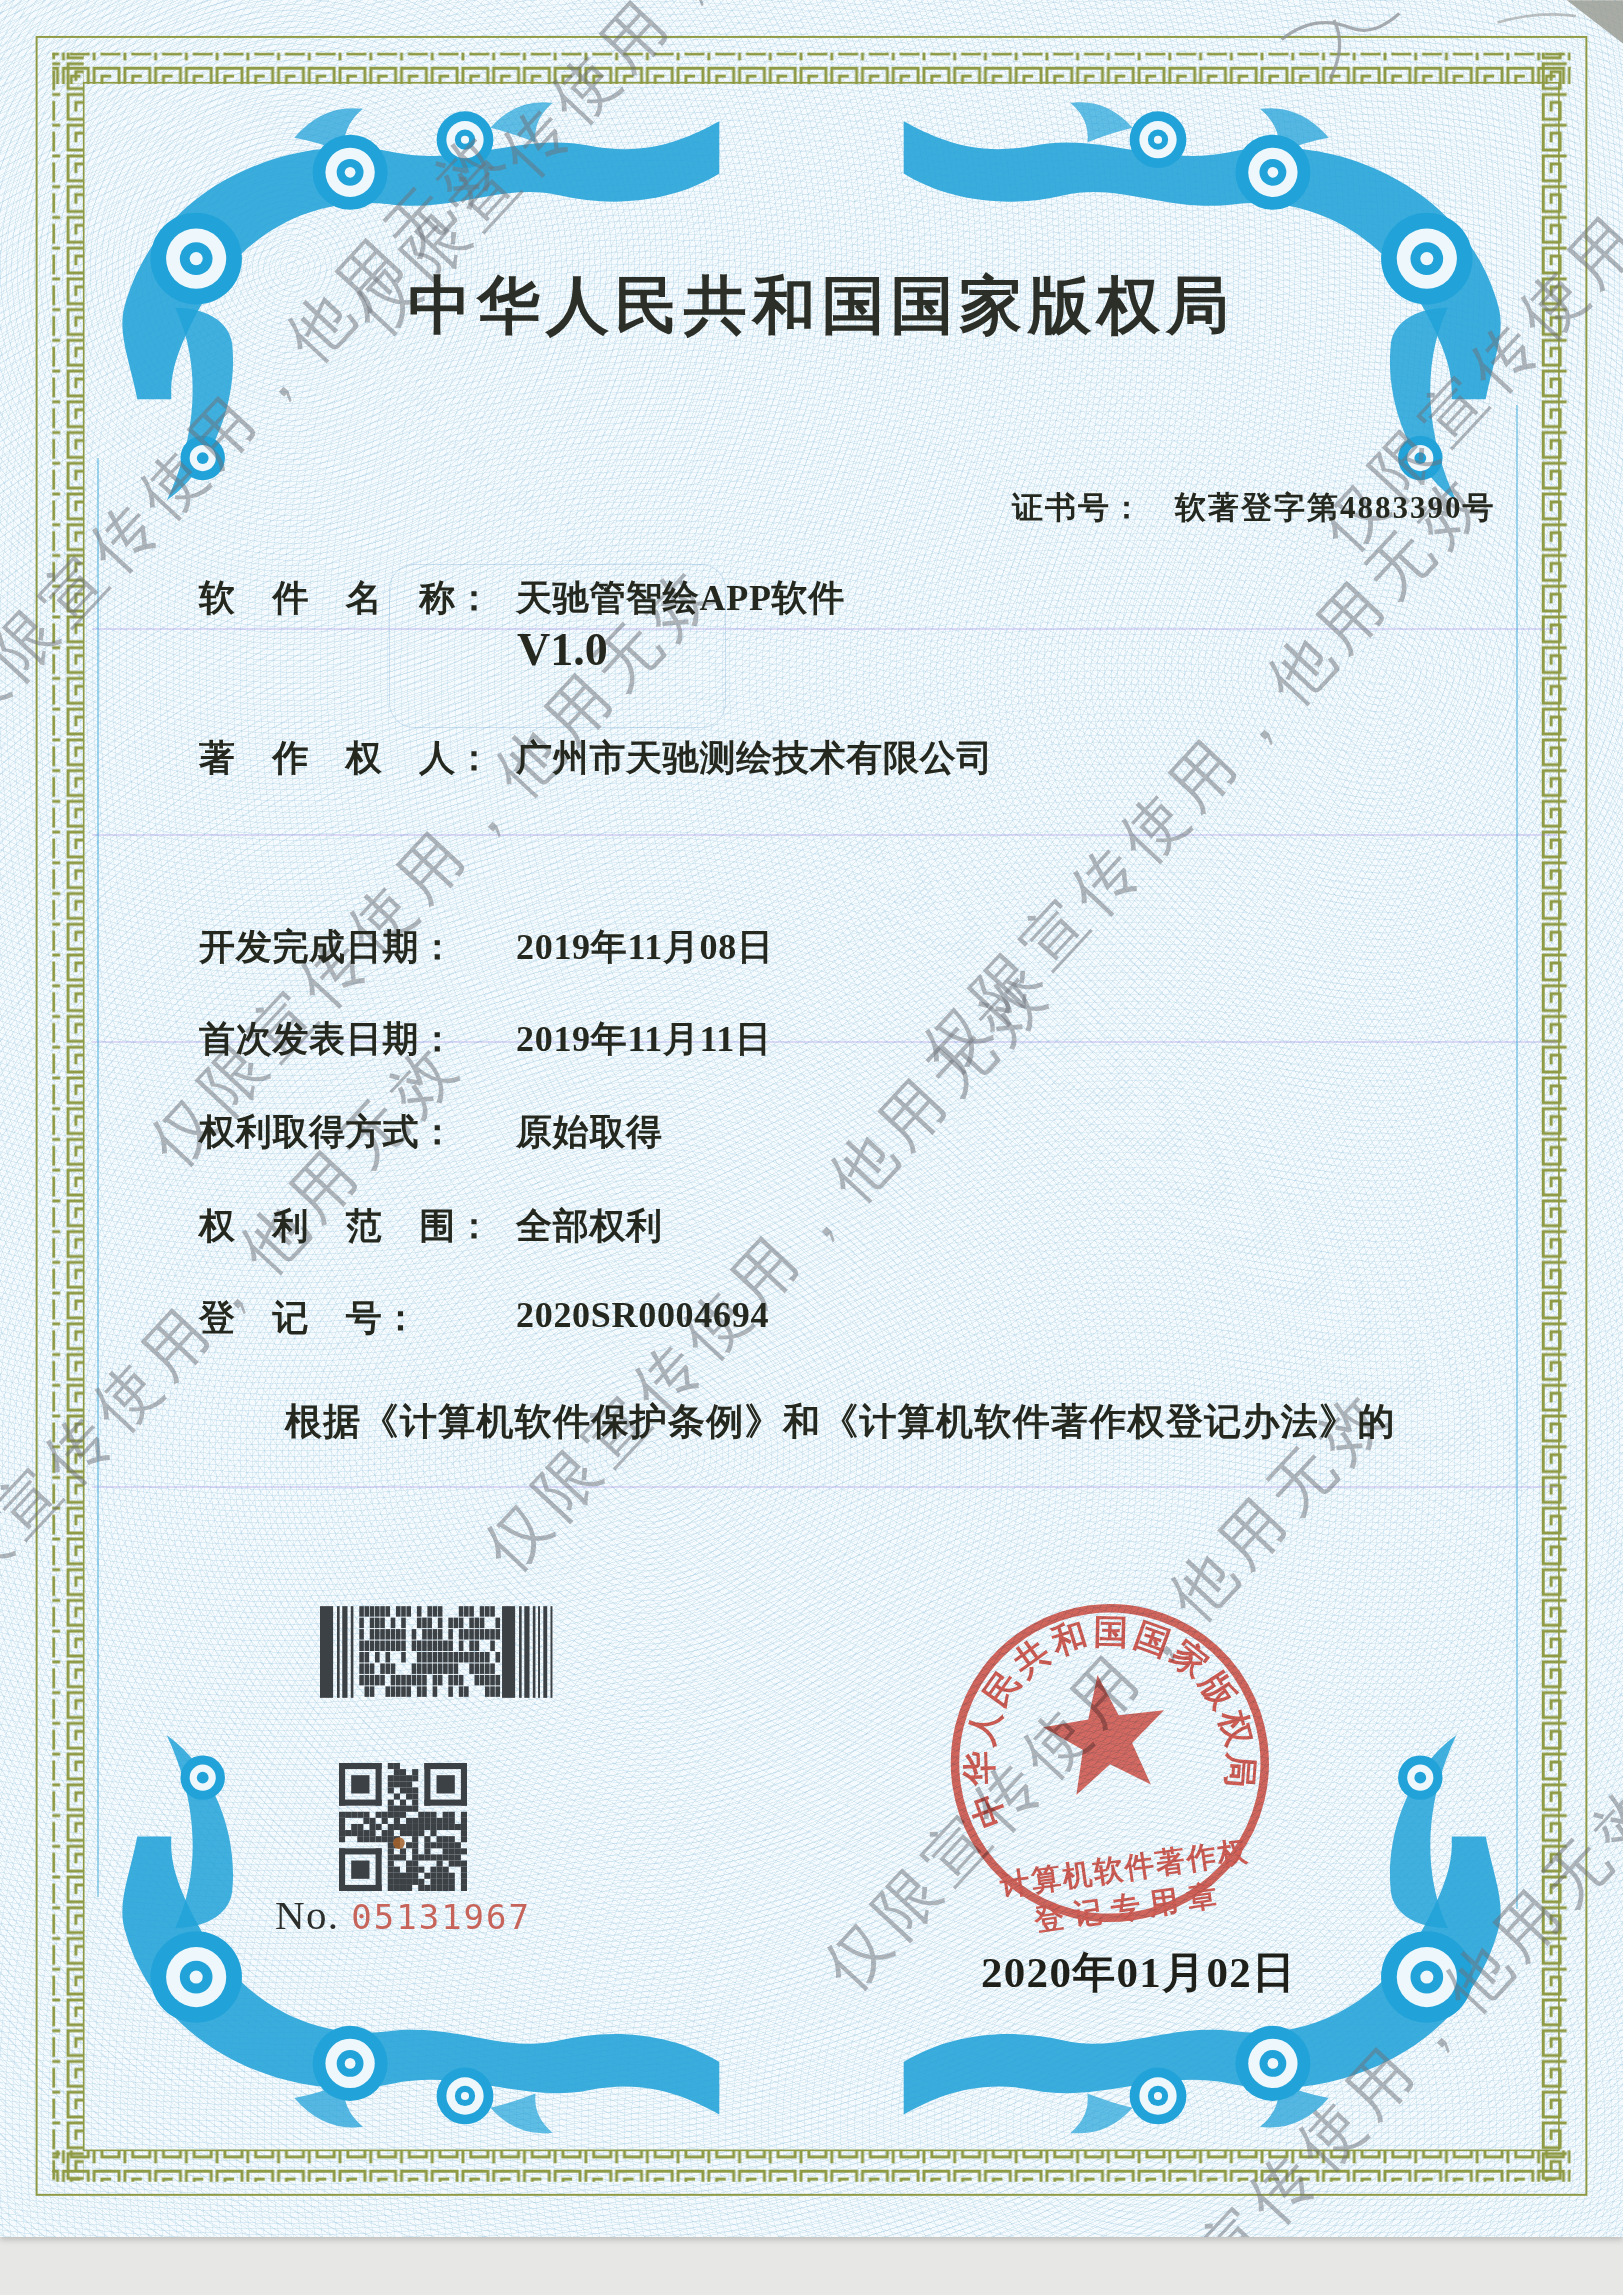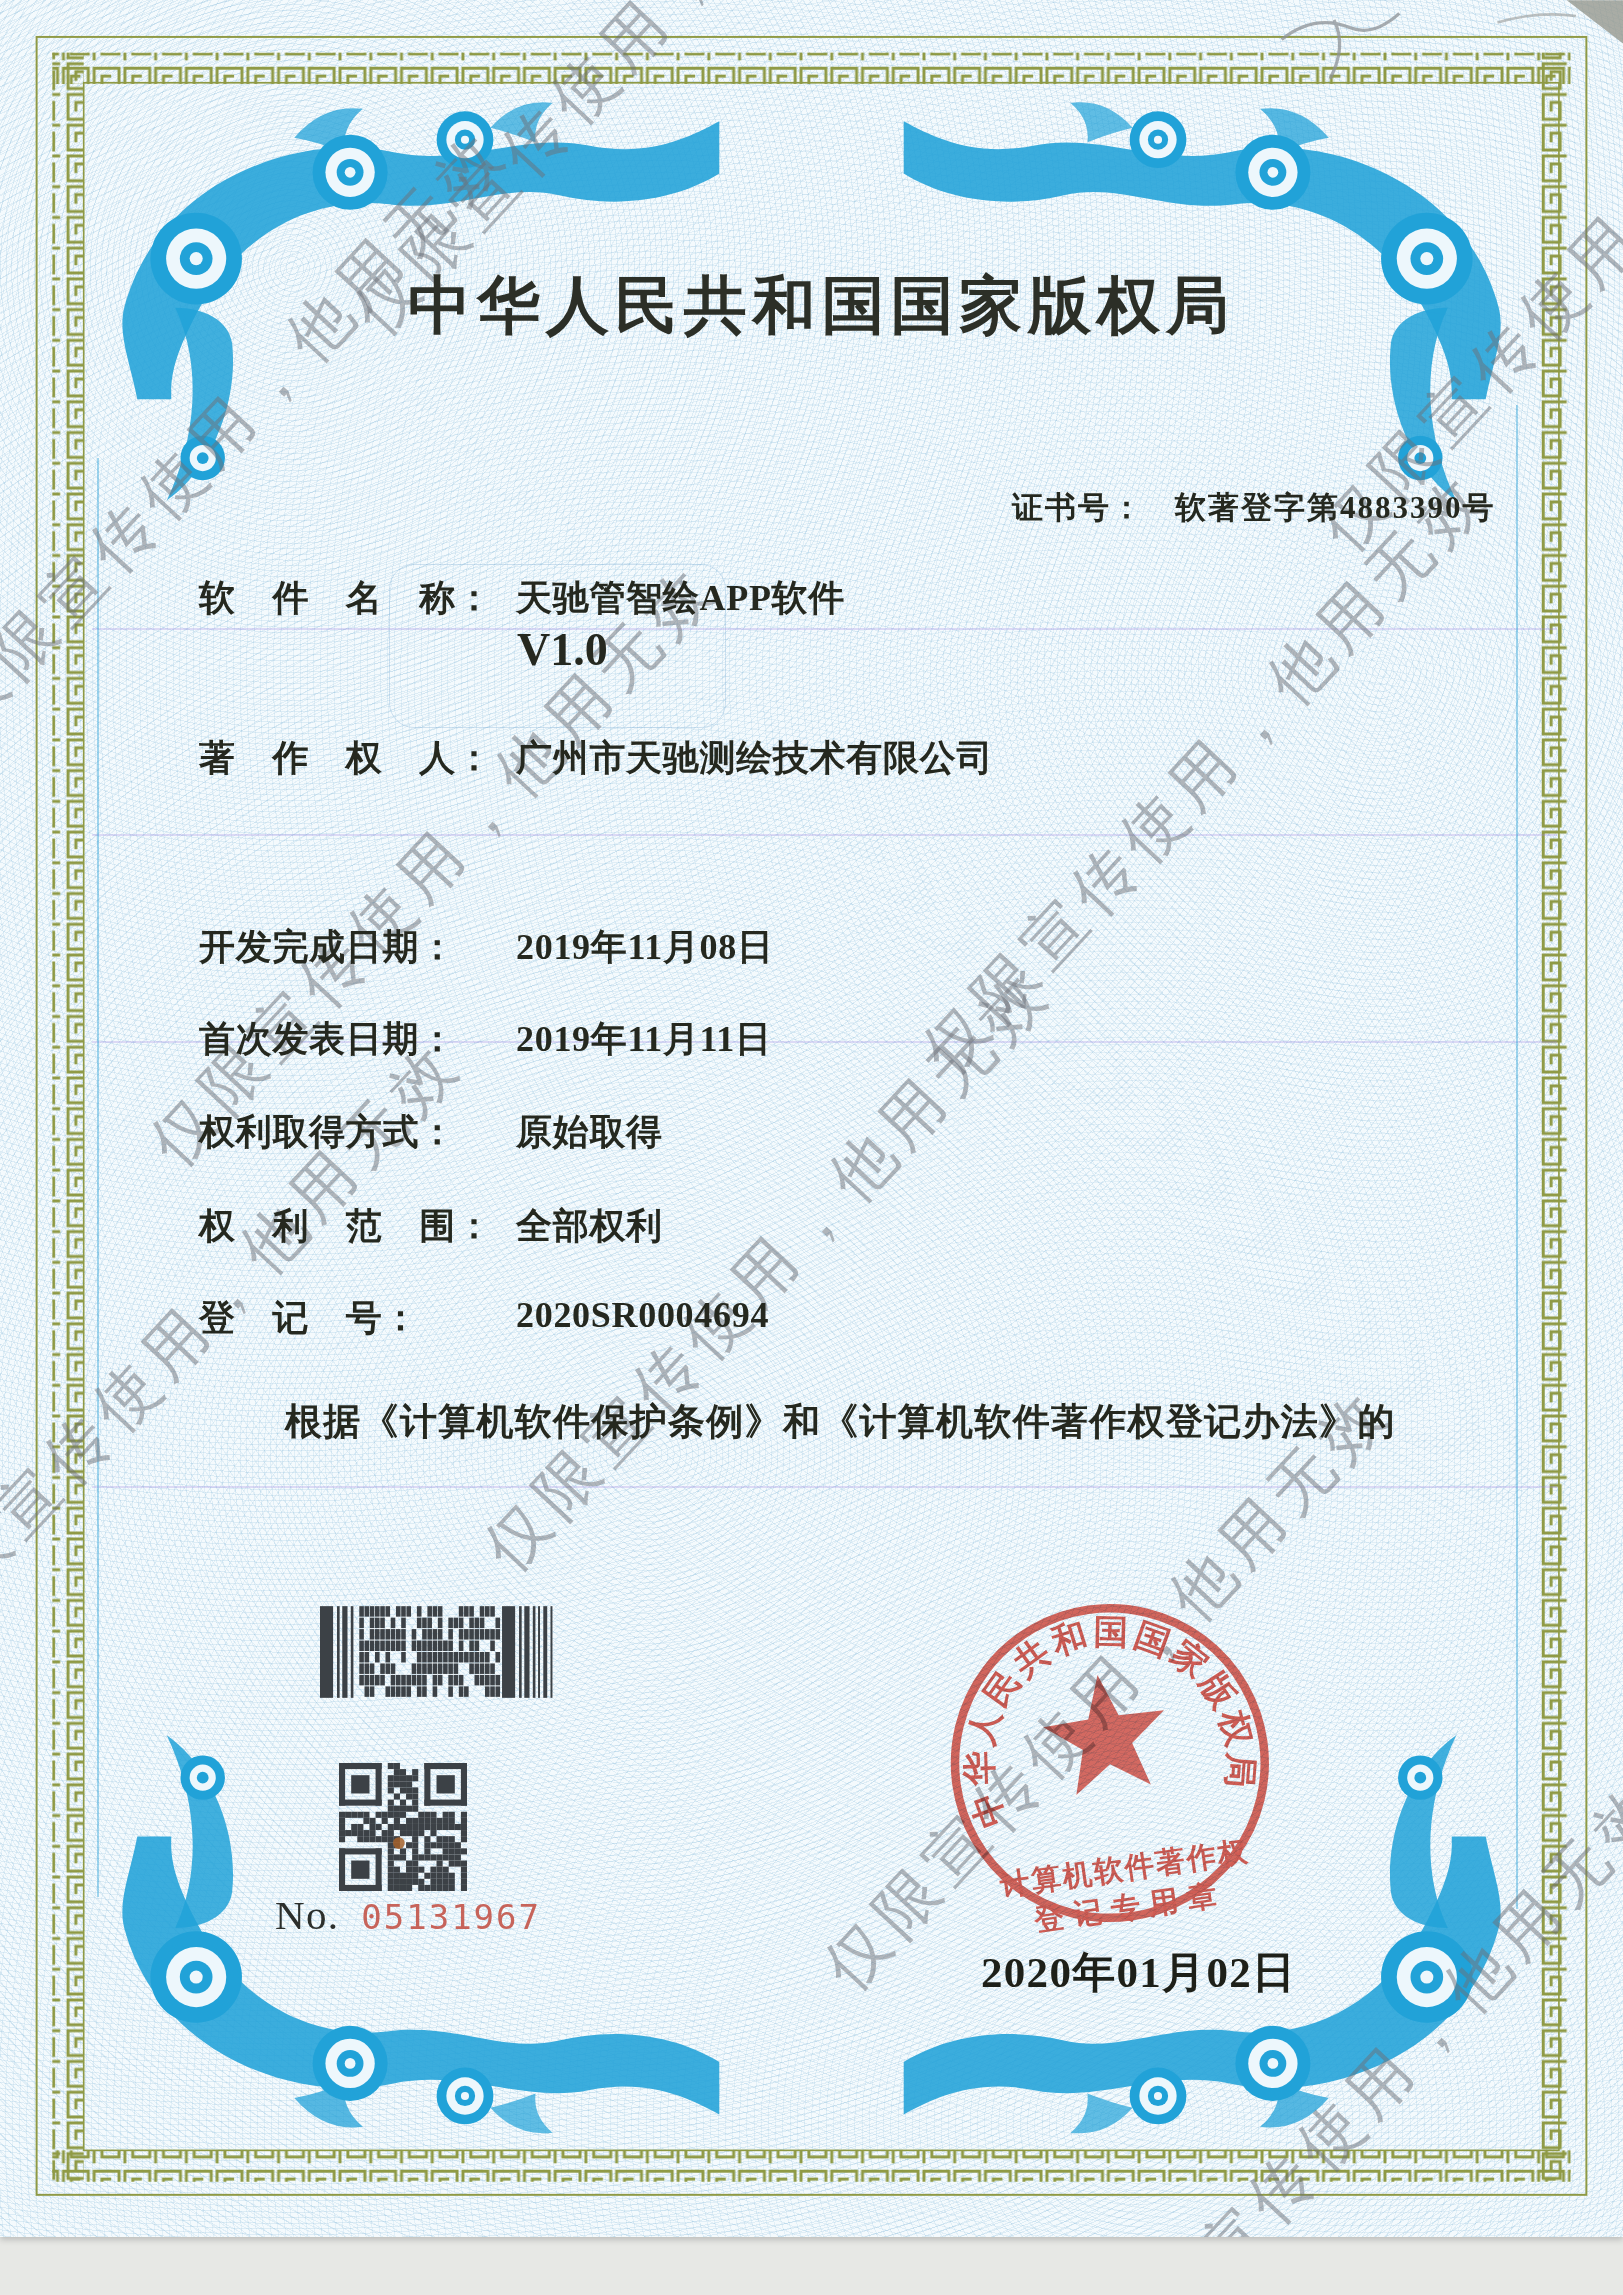--- a/index.html
+++ b/index.html
@@ -52,21 +52,21 @@
   .frow .val{position:absolute;left:317px;white-space:nowrap;}
   .version{position:absolute;left:517px;top:623px;font-size:46px;font-weight:600;}
   .para{
     position:absolute;left:213px;width:1229px;font-size:37px;font-weight:600;
     letter-spacing:1.3px;line-height:1.2;white-space:nowrap;
   }
   .para.first{text-indent:72px;margin-top:8px;}
   .serial{position:absolute;left:275px;top:1891px;font-size:41px;color:#2c2f2c;letter-spacing:1.3px;}
   .serial .num{
     font-family:"DejaVu Sans Mono", monospace;font-size:34px;letter-spacing:2px;
-    color:var(--serial-red,#c4554a);margin-left:22px;opacity:.9;
+    color:var(--serial-red,#c4554a);margin-left:12px;opacity:.9;
   }
   .issue-date{
     position:absolute;left:981px;top:1944px;width:327px;text-align:left;
     font-size:43px;font-weight:700;letter-spacing:1.3px;color:#1e2019;
   }
   .codes{position:absolute;z-index:3;}
   .seal-wrap{position:absolute;left:914px;top:1567px;z-index:4;transform:rotate(-8deg);mix-blend-mode:multiply;opacity:.88;}
   .artifacts{position:absolute;left:0;top:0;width:100%;height:100%;z-index:5;pointer-events:none;}
 </style>
 </head>

